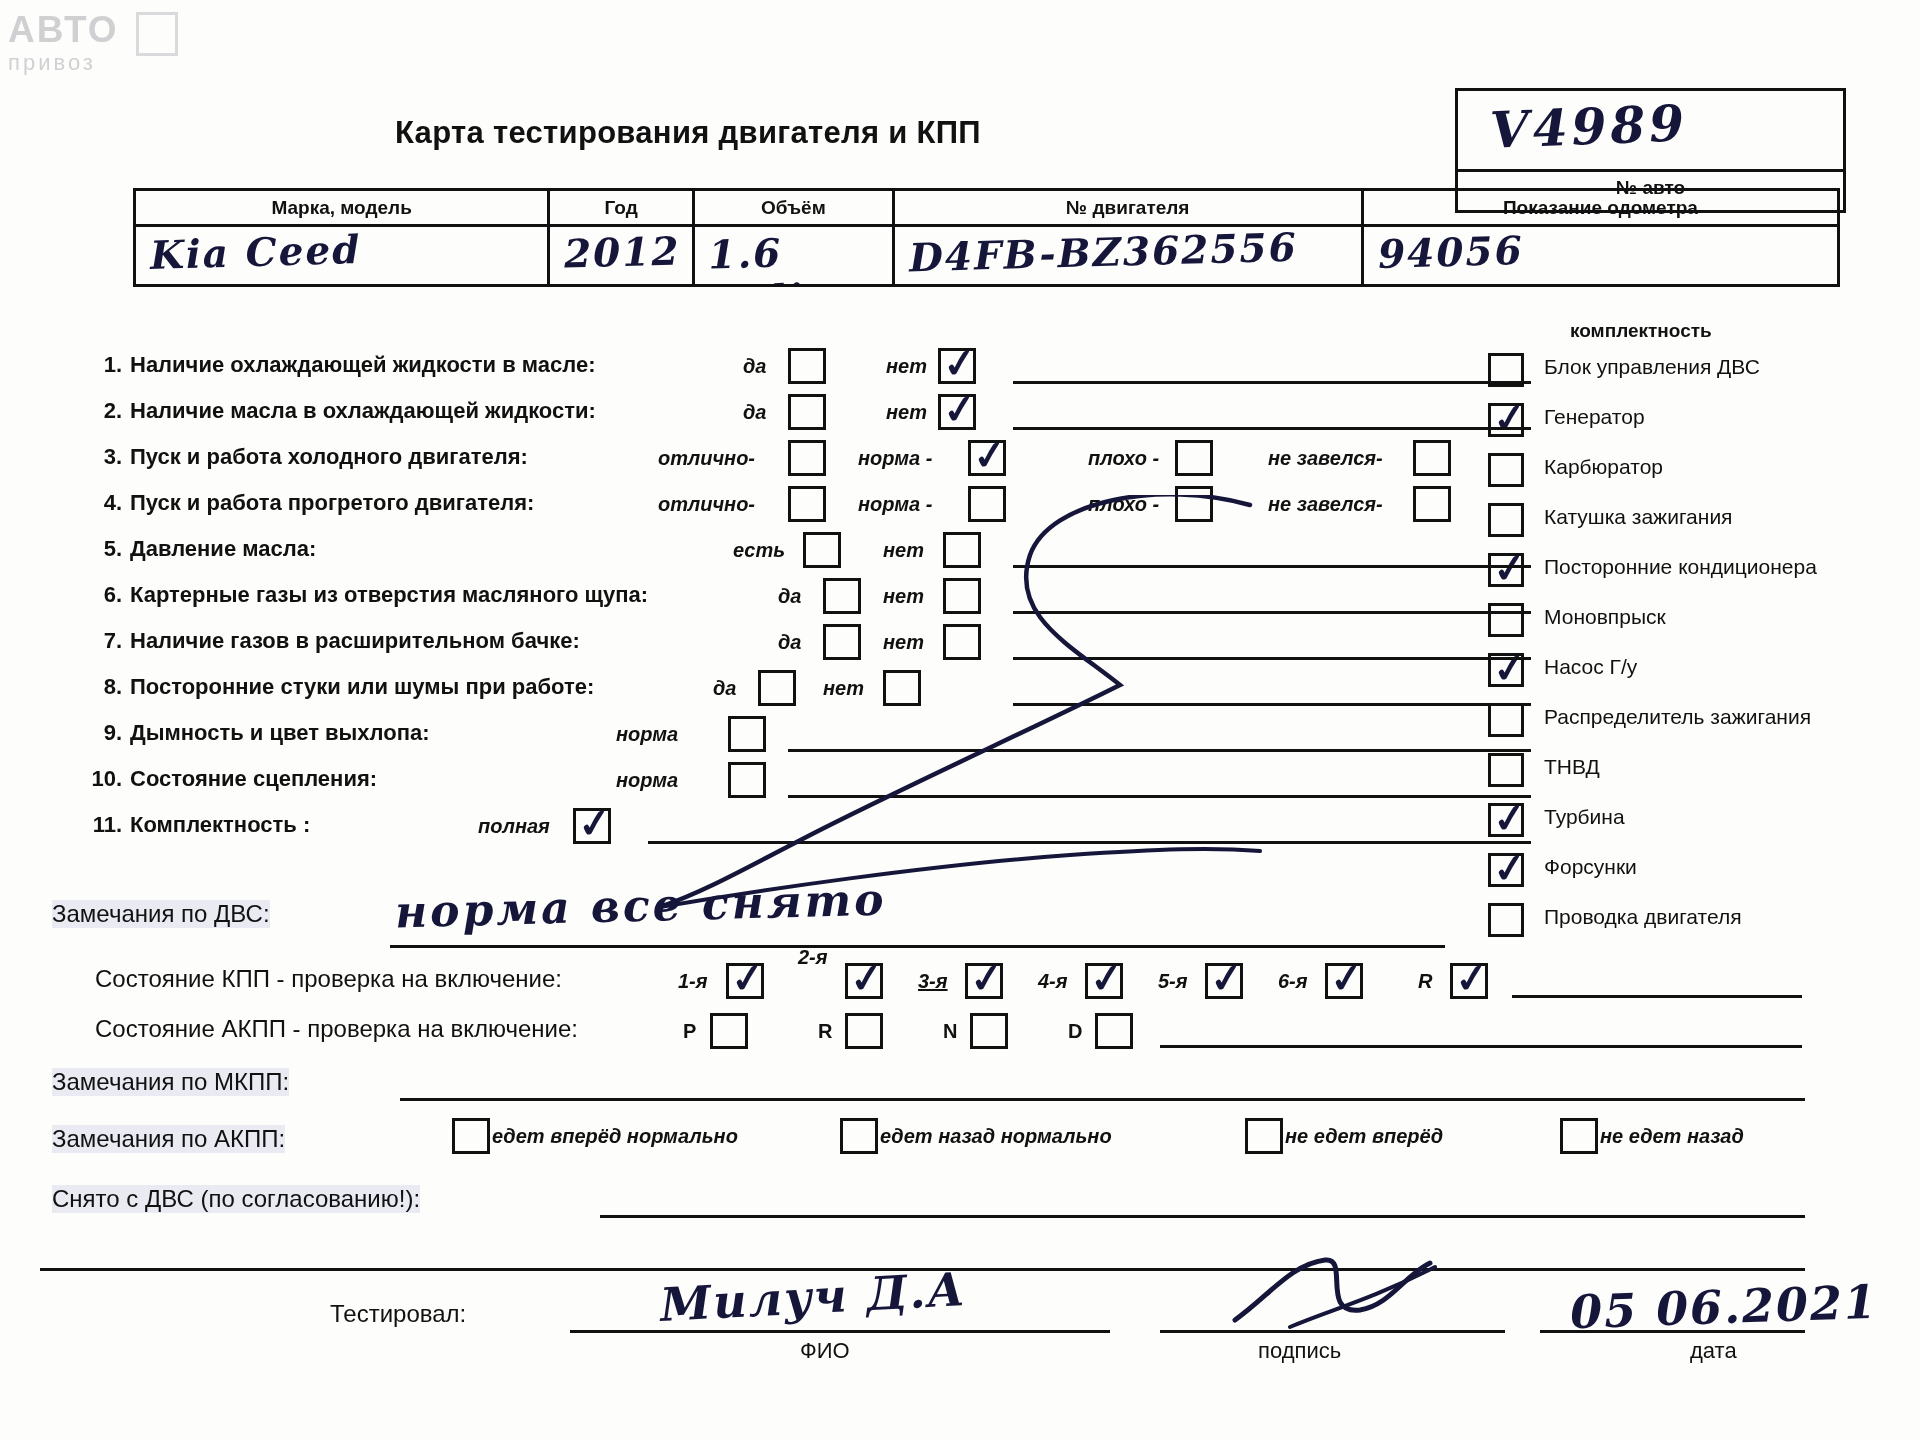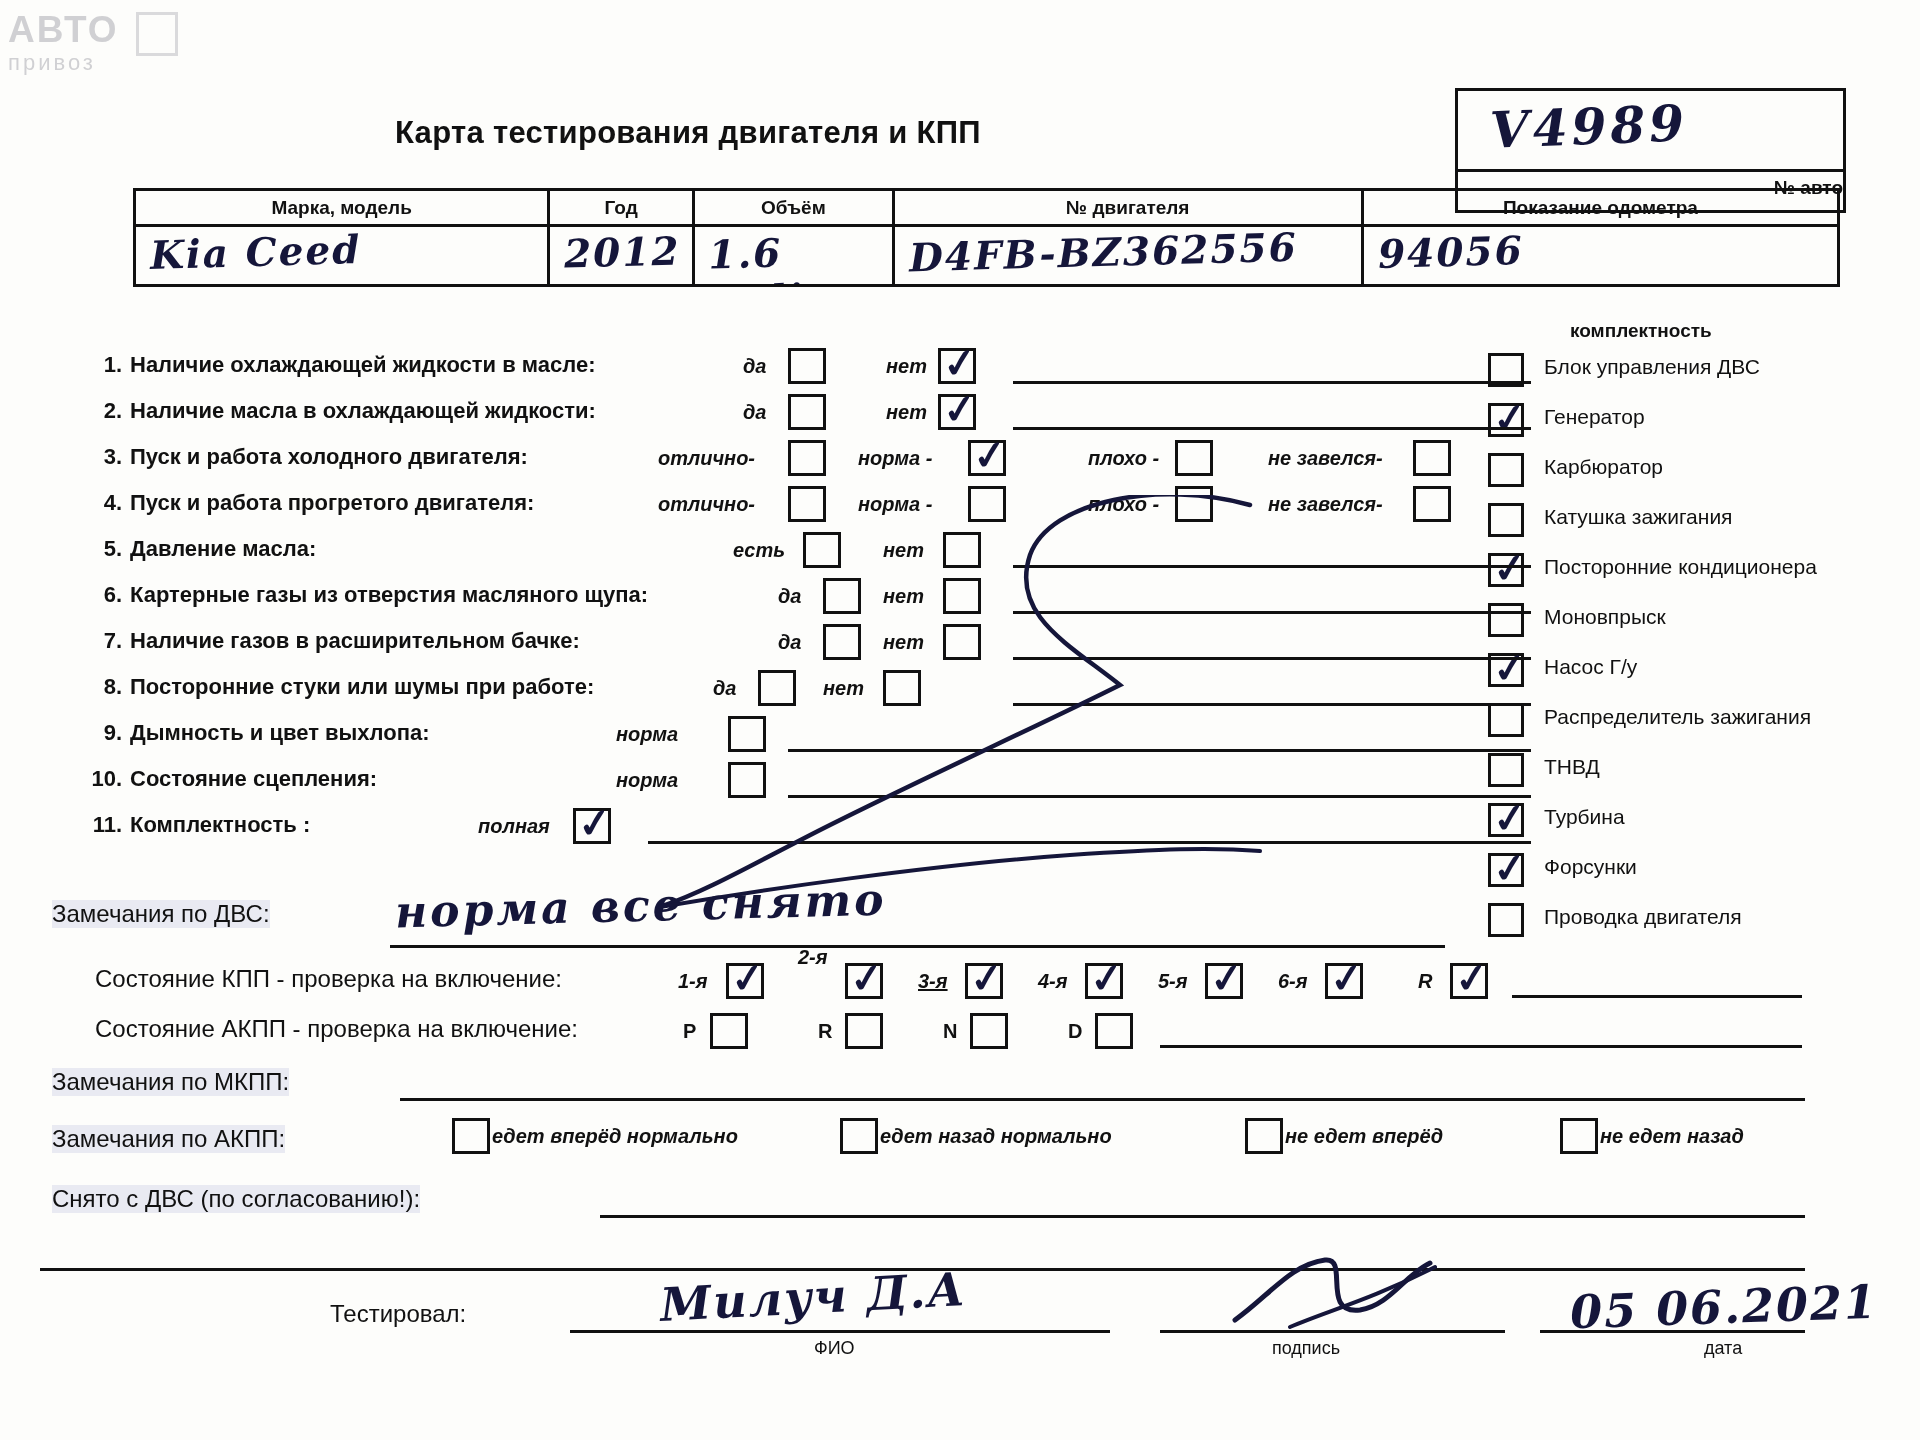--- a/index.html
+++ b/index.html
@@ -74,21 +74,21 @@
   }
   .autoblock .num {
     height: 78px;
     border-bottom: 3px solid #111;
     position: relative;
   }
   .autoblock .lbl {
     height: 38px;
     font-size: 19px;
     font-weight: bold;
-    text-align: right;
+    text-align: center;
     line-height: 32px;
   }
   .hand {
     font-family: "DejaVu Serif", serif;
     font-style: italic;
     font-weight: bold;
     color: #15163a;
   }
   .hw-auto {
     position: absolute;
@@ -256,22 +256,21 @@
     font-weight: bold;
     color: #15163a;
   }
 
   .scrawl {
     position: absolute;
     pointer-events: none;
   }
   .foot-lbl {
     position: absolute;
-    font-size: 18px;
-    margin-left: 14px;
+    font-size: 22px;
   }
 </style>
 </head>
 <body>
 
 <div class="sheet">
 
   <div class="watermark">
     <div class="wm-top">АВТО</div>
     <div class="wm-bot">привоз</div>

